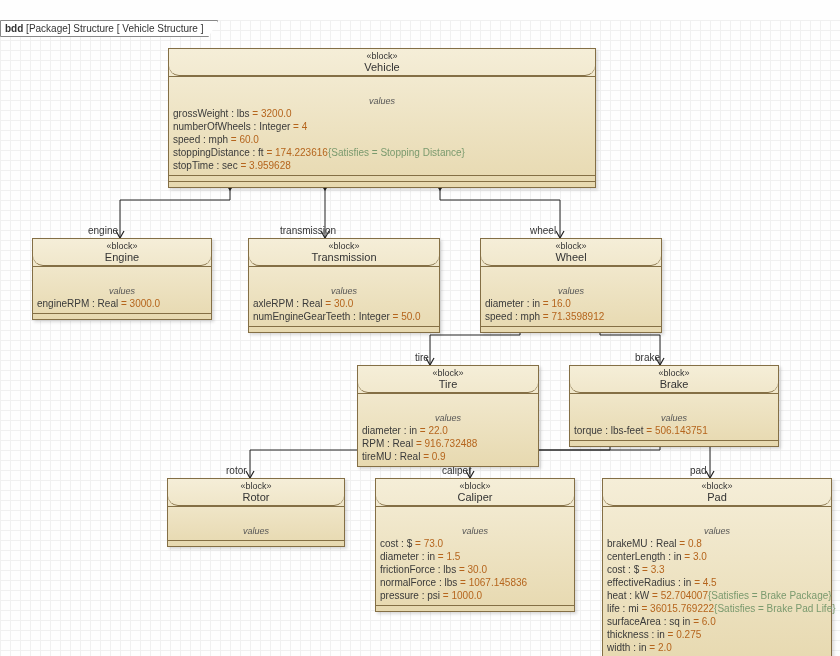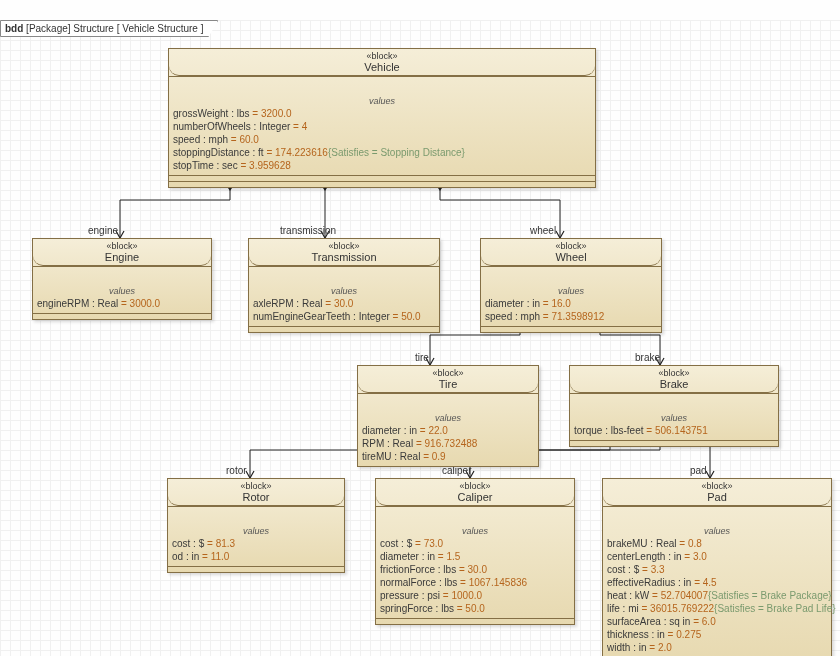--- a/index.html
+++ b/index.html
@@ -214,42 +214,37 @@
     <div class="sep"></div>
   </div>
 
   <div class="block" style="left:167px; top:458px; width:178px;">
     <div class="header">
       <div class="stereo">«block»</div>
       <div class="name">Rotor</div>
     </div>
     <div class="values">
       <div class="section-label">values</div>
-      <div>
-          <div class="prop"><span class="pname">cost</span> : <span class="ptype">$</span> <span class="eq">=</span> <span class="pval">81.3</span></div>
-          <div class="prop"><span class="pname">od</span> : <span class="ptype">in</span> <span class="eq">=</span> <span class="pval">11.0</span></div>
-        </div>
     </div>
     <div class="sep"></div>
   </div>
 
   <div class="block" style="left:375px; top:458px; width:200px;">
     <div class="header">
       <div class="stereo">«block»</div>
       <div class="name">Caliper</div>
     </div>
     <div class="values">
       <div class="section-label">values</div>
       <div>
           <div class="prop"><span class="pname">cost</span> : <span class="ptype">$</span> <span class="eq">=</span> <span class="pval">73.0</span></div>
           <div class="prop"><span class="pname">diameter</span> : <span class="ptype">in</span> <span class="eq">=</span> <span class="pval">1.5</span></div>
           <div class="prop"><span class="pname">frictionForce</span> : <span class="ptype">lbs</span> <span class="eq">=</span> <span class="pval">30.0</span></div>
           <div class="prop"><span class="pname">normalForce</span> : <span class="ptype">lbs</span> <span class="eq">=</span> <span class="pval">1067.145836</span></div>
           <div class="prop"><span class="pname">pressure</span> : <span class="ptype">psi</span> <span class="eq">=</span> <span class="pval">1000.0</span></div>
-          <div class="prop"><span class="pname">springForce</span> : <span class="ptype">lbs</span> <span class="eq">=</span> <span class="pval">50.0</span></div>
         </div>
     </div>
     <div class="sep"></div>
   </div>
 
   <div class="block" style="left:602px; top:458px; width:230px;">
     <div class="header">
       <div class="stereo">«block»</div>
       <div class="name">Pad</div>
     </div>

